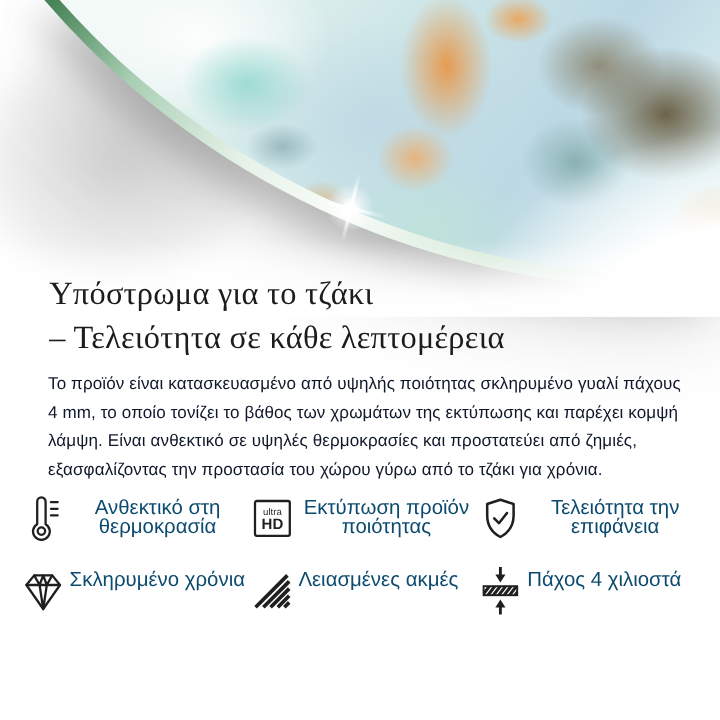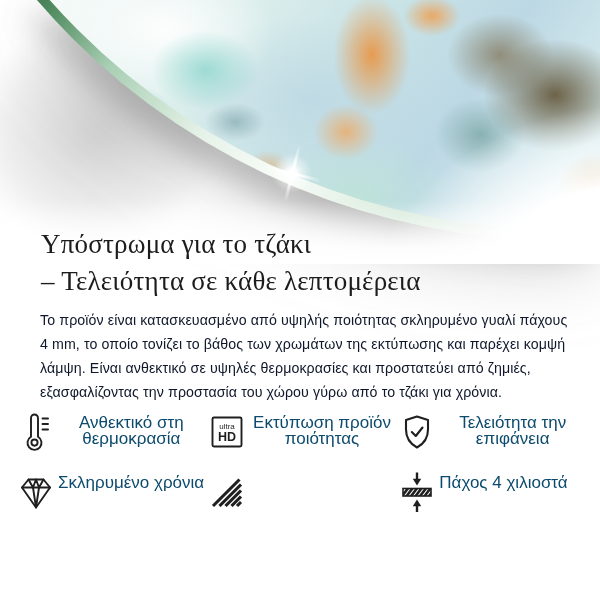--- a/index.html
+++ b/index.html
@@ -165,20 +165,21 @@
         <svg width="44" height="44" viewBox="0 0 44 44">
           <g stroke="#1f1f1f" stroke-width="3.1" stroke-linecap="butt">
             <line x1="8" y1="36" x2="34.5" y2="9.5"></line>
             <line x1="14.5" y1="36" x2="36" y2="14.5"></line>
             <line x1="20.5" y1="36" x2="36" y2="20.5"></line>
             <line x1="26.5" y1="36" x2="36" y2="26.5"></line>
             <line x1="32" y1="36" x2="36" y2="32"></line>
           </g>
         </svg>
       </div>
+      <div class="flabel">Λειασμένες ακμές</div>
     </div>
 
     <div class="feature">
       <div class="ficon">
         <svg width="44" height="44" viewBox="0 0 44 44">
           <defs>
               <clipPath id="barclip">
                 <rect x="8" y="18.5" width="28" height="7.5"></rect>
               </clipPath>
             </defs>

